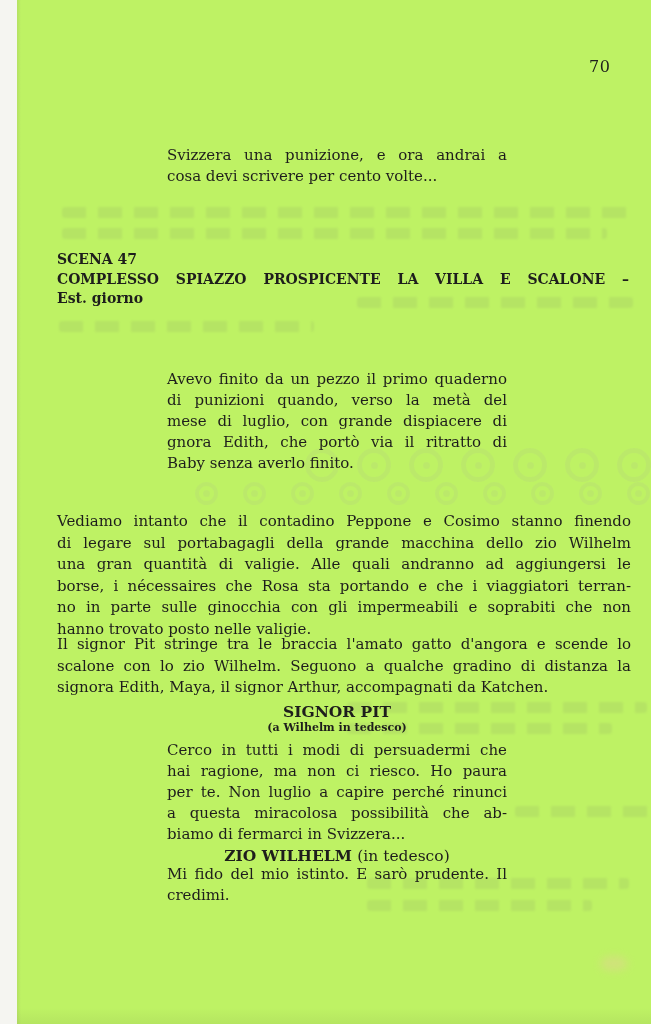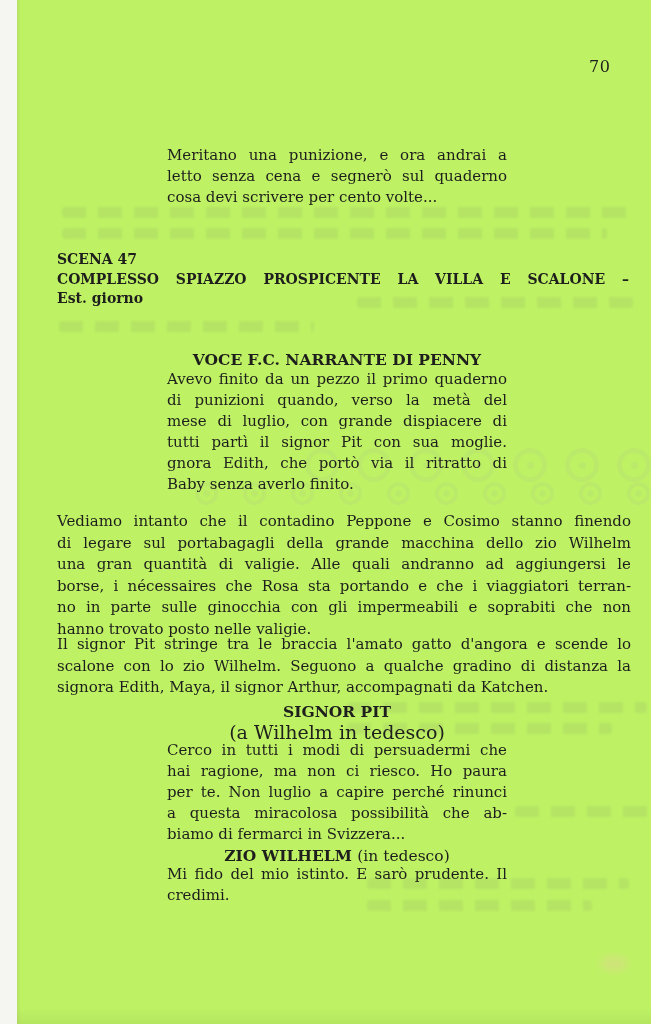--- a/index.html
+++ b/index.html
@@ -70,23 +70,23 @@
   .stretch {
     text-align: justify;
     text-align-last: justify;
   }
   .char-heading {
     font-size: 15.5px;
     font-weight: bold;
     text-align: center;
   }
   .paren {
-    font-size: 19px;
+    font-size: 11px;
     text-align: center;
-    font-weight: normal;
+    font-weight: bold;
   }
   .char-heading .paren-inline {
     font-weight: normal;
   }
 
   
   .ghost {
     position: absolute;
     height: 11px;
     opacity: 0.10;
@@ -191,37 +191,34 @@
       </div>
     <div class="ring ring-sm" style="left:562px; top:482px;">
         <span class="dot"></span>
       </div>
     <div class="ring ring-sm" style="left:610px; top:482px;">
         <span class="dot"></span>
       </div>
   </div>
 
   <div class="abs dialogue" style="left:150px; top:145px; width:340px;">
-      <div class="tline">Meritano una punizione, e ora andrai a</div>
-      <div class="tline">letto senza cena e segnerò sul quaderno</div>
+      <div class="tline">Svizzera una punizione, e ora andrai a</div>
       <div class="tline tline-last">cosa devi scrivere per cento volte...</div>
     </div>
 
   <div class="abs scene-heading" style="left:40px; top:250px; width:572px;">
     <div>SCENA 47</div>
     <div class="stretch">COMPLESSO SPIAZZO PROSPICENTE LA VILLA E SCALONE –</div>
     <div>Est. giorno</div>
   </div>
 
-  <div class="abs char-heading" style="left:150px; top:350px; width:340px;">VOCE F.C. NARRANTE DI PENNY</div>
   <div class="abs dialogue" style="left:150px; top:369px; width:340px;">
       <div class="tline">Avevo finito da un pezzo il primo quaderno</div>
       <div class="tline">di punizioni quando, verso la metà del</div>
       <div class="tline">mese di luglio, con grande dispiacere di</div>
-      <div class="tline">tutti partì il signor Pit con sua moglie.</div>
       <div class="tline">gnora Edith, che portò via il ritratto di</div>
       <div class="tline tline-last">Baby senza averlo finito.</div>
     </div>
 
   <div class="abs action" style="left:40px; top:634px; width:574px;">
       <div class="tline">Il signor Pit stringe tra le braccia l'amato gatto d'angora e scende lo</div>
       <div class="tline">scalone con lo zio Wilhelm. Seguono a qualche gradino di distanza la</div>
       <div class="tline tline-last">signora Edith, Maya, il signor Arthur, accompagnati da Katchen.</div>
     </div>
 

